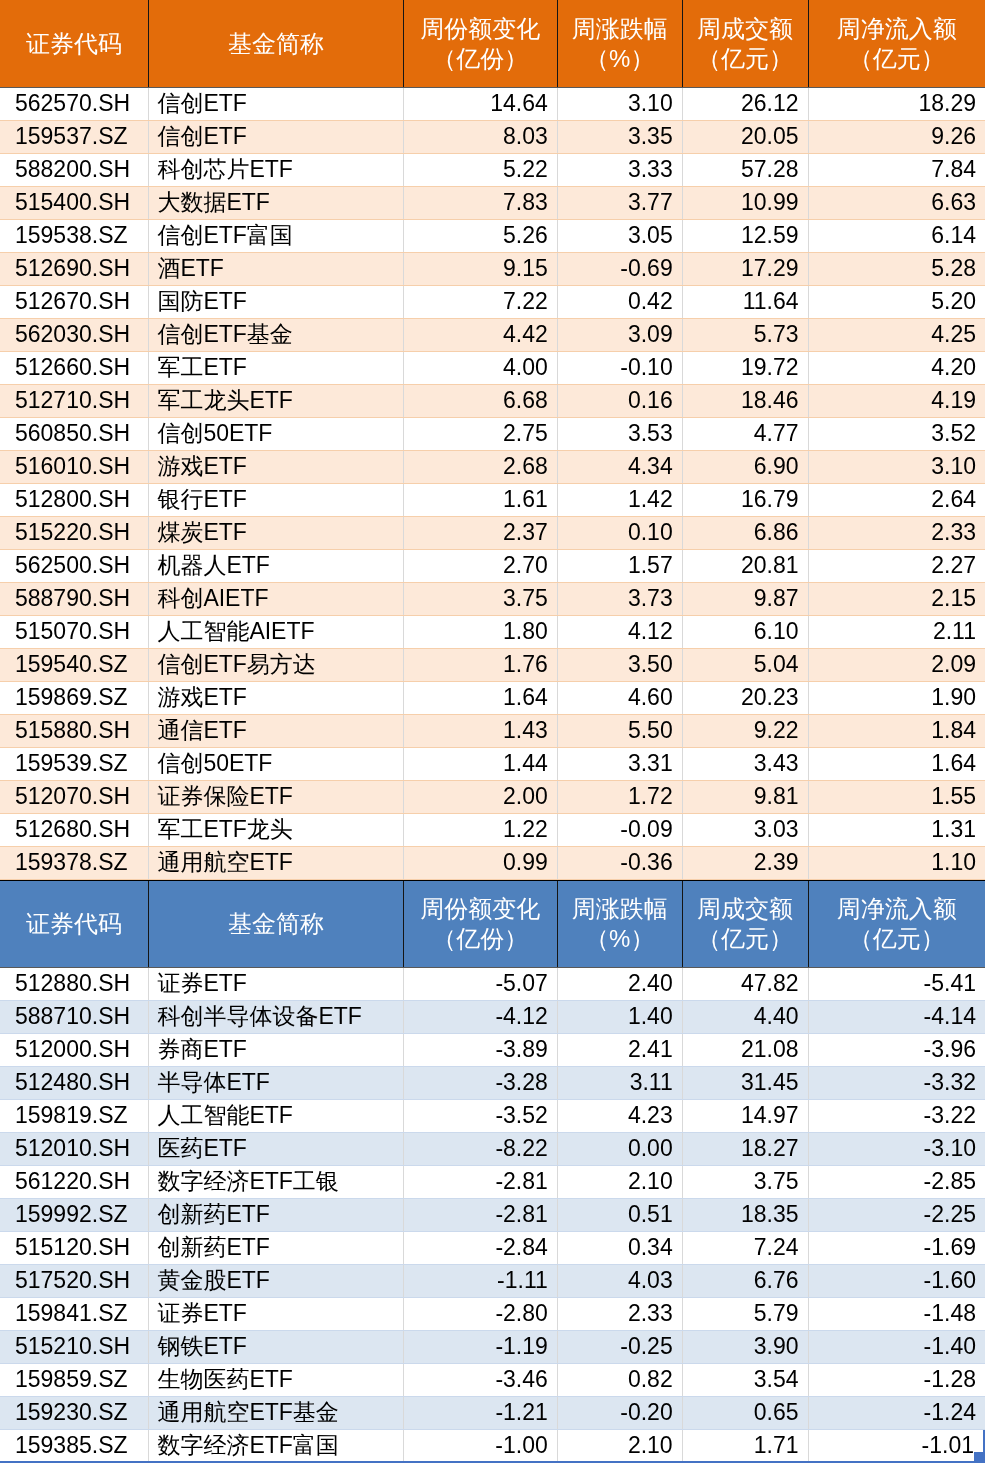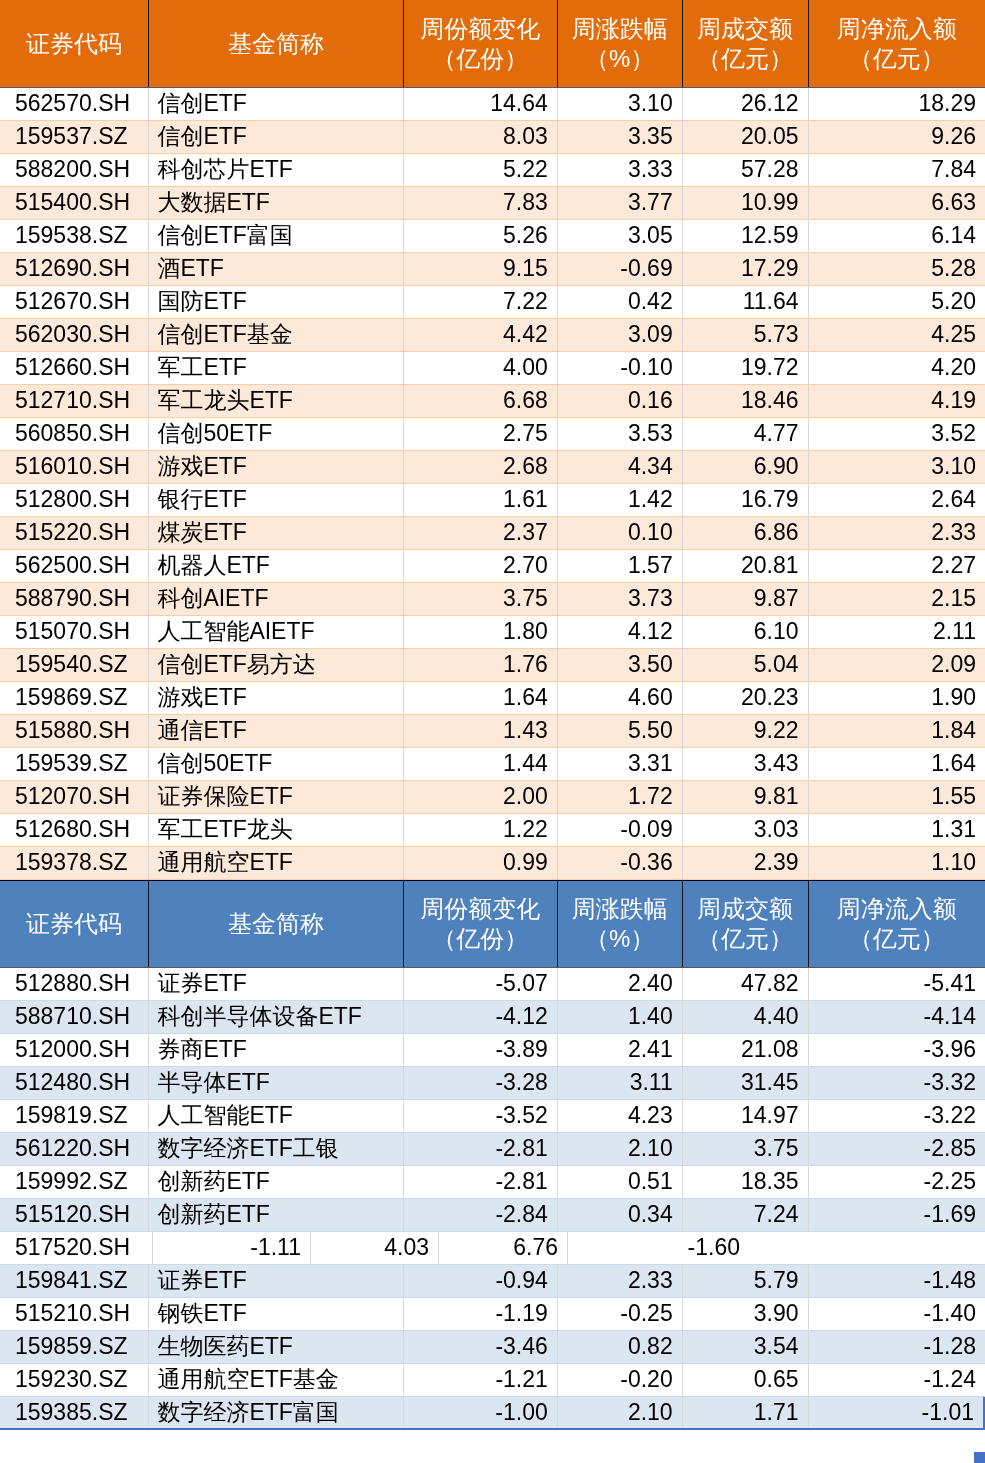--- a/index.html
+++ b/index.html
@@ -344,20 +344,28 @@
       </div>
       <div class="row">
         <div class="cell c0">159819.SZ</div>
         <div class="cell c1">人工智能ETF</div>
         <div class="cell c2">-3.52</div>
         <div class="cell c3">4.23</div>
         <div class="cell c4">14.97</div>
         <div class="cell c5">-3.22</div>
       </div>
       <div class="row">
+        <div class="cell c0">512010.SH</div>
+        <div class="cell c1">医药ETF</div>
+        <div class="cell c2">-8.22</div>
+        <div class="cell c3">0.00</div>
+        <div class="cell c4">18.27</div>
+        <div class="cell c5">-3.10</div>
+      </div>
+      <div class="row">
         <div class="cell c0">561220.SH</div>
         <div class="cell c1">数字经济ETF工银</div>
         <div class="cell c2">-2.81</div>
         <div class="cell c3">2.10</div>
         <div class="cell c4">3.75</div>
         <div class="cell c5">-2.85</div>
       </div>
       <div class="row">
         <div class="cell c0">159992.SZ</div>
         <div class="cell c1">创新药ETF</div>
@@ -369,29 +377,30 @@
       <div class="row">
         <div class="cell c0">515120.SH</div>
         <div class="cell c1">创新药ETF</div>
         <div class="cell c2">-2.84</div>
         <div class="cell c3">0.34</div>
         <div class="cell c4">7.24</div>
         <div class="cell c5">-1.69</div>
       </div>
       <div class="row">
         <div class="cell c0">517520.SH</div>
+        <div class="cell c1">黄金股ETF</div>
         <div class="cell c2">-1.11</div>
         <div class="cell c3">4.03</div>
         <div class="cell c4">6.76</div>
         <div class="cell c5">-1.60</div>
       </div>
       <div class="row">
         <div class="cell c0">159841.SZ</div>
         <div class="cell c1">证券ETF</div>
-        <div class="cell c2">-0.94</div>
+        <div class="cell c2">-2.80</div>
         <div class="cell c3">2.33</div>
         <div class="cell c4">5.79</div>
         <div class="cell c5">-1.48</div>
       </div>
       <div class="row">
         <div class="cell c0">515210.SH</div>
         <div class="cell c1">钢铁ETF</div>
         <div class="cell c2">-1.19</div>
         <div class="cell c3">-0.25</div>
         <div class="cell c4">3.90</div>

